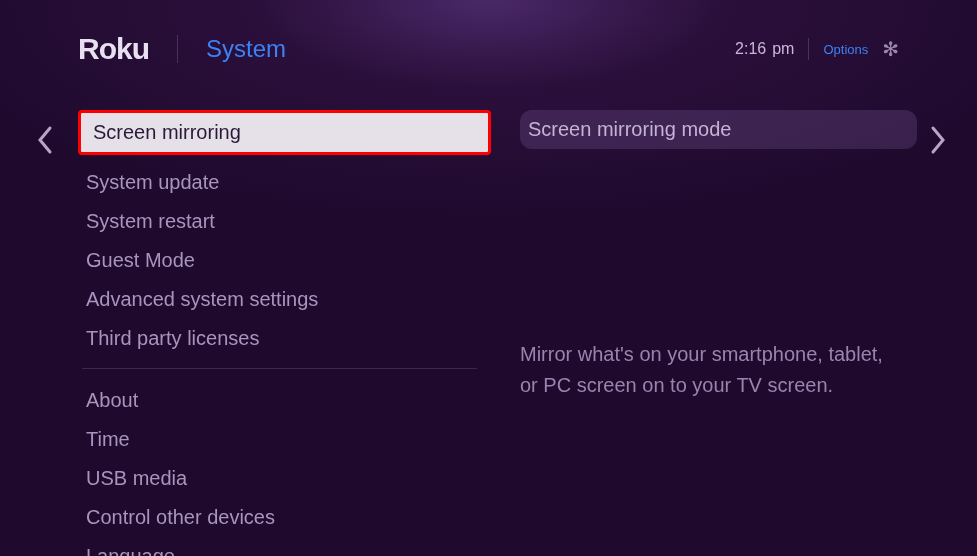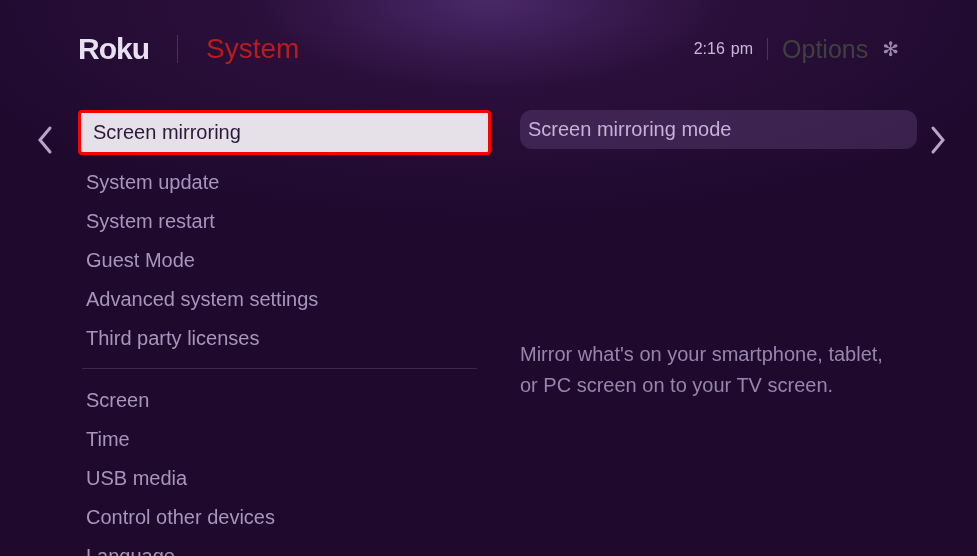--- a/index.html
+++ b/index.html
@@ -40,22 +40,22 @@
     }
     
     .header-divider {
       width: 1px;
       height: 28px;
       background: #6b5885;
       opacity: 0.5;
     }
     
     .screen-title {
-      font-size: 28px;
-      color: #b91c1c;
+      font-size: 24px;
+      color: #3b82f6;
       font-weight: 400;
     }
     
     .header-right {
       display: flex;
       align-items: center;
       gap: 14px;
     }
     
     .time {
@@ -68,22 +68,22 @@
     }
     
     .right-divider {
       width: 1px;
       height: 22px;
       background: #6b5885;
       opacity: 0.5;
     }
     
     .options-label {
-      font-size: 25px;
-      color: #404040;
+      font-size: 13px;
+      color: #3b82f6;
       text-align: center;
     }
     
     .options-icon {
       font-size: 20px;
       color: #9a87b0;
     }
     
     .content {
       display: flex;
@@ -197,21 +197,21 @@
   </div>
 
   <div class="left-panel">
     <div class="menu-item selected">Screen mirroring</div>
     <div class="menu-item">System update</div>
     <div class="menu-item">System restart</div>
     <div class="menu-item">Guest Mode</div>
     <div class="menu-item">Advanced system settings</div>
     <div class="menu-item">Third party licenses</div>
     <div class="menu-separator"></div>
-    <div class="menu-item">Screen</div>
+    <div class="menu-item">About</div>
     <div class="menu-item">Time</div>
     <div class="menu-item">USB media</div>
     <div class="menu-item">Control other devices</div>
     <div class="menu-item">Language</div>
   </div>
 
   <div class="right-panel">
     <div class="submenu-item highlighted">Screen mirroring mode</div>
     <div class="description">Mirror what's on your smartphone, tablet, or PC screen on to your TV screen.</div>
   </div>

